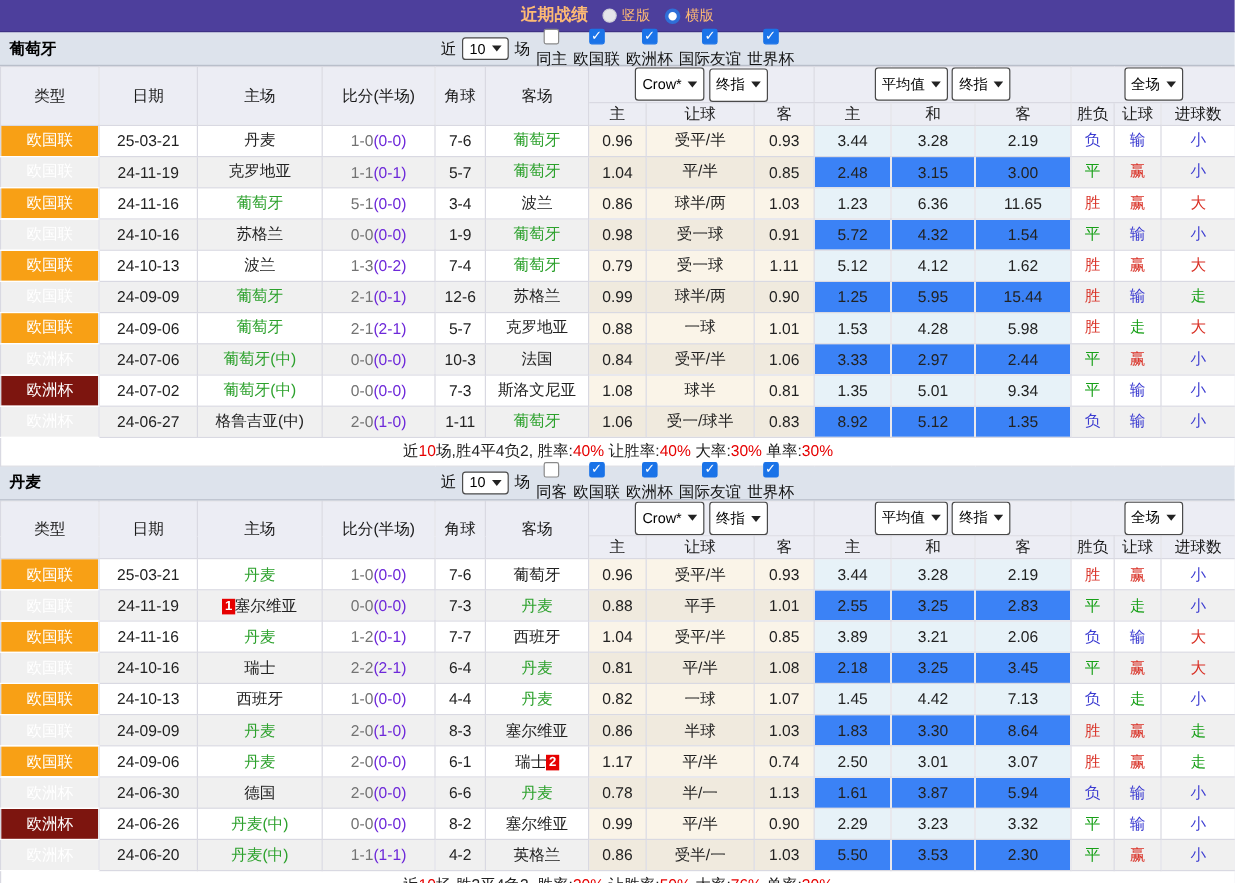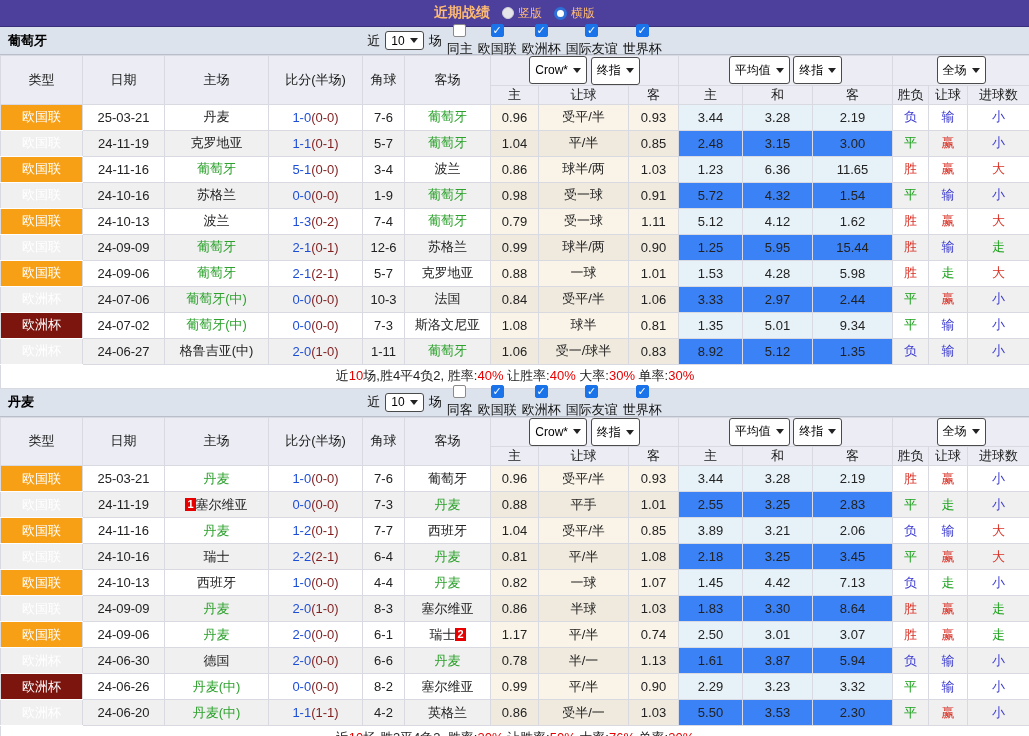--- a/index.html
+++ b/index.html
@@ -30,22 +30,22 @@
   thead .select { height:28px; }
   tbody td { height:26px; color:#222; }
   tbody tr.even td { background:#f0f0f0; }
   td.crow { background:#faf4e8; }
   tr.even td.crow { background:#f0eade; }
   td.avg { background:#e7f2f8; }
   tr.even td.avg { background:#3b82f6; }
   td.type-orange { background:#f8a015; color:#fff; border-bottom:1px solid #fff; }
   td.type-maroon { background:#7d150f; color:#fff; border-bottom:1px solid #fff; }
   .hl { color:#2ca12c; }
-  .ft { color:#1d4ed8; }
-  .ht { color:#7f1d1d; }
+  .ft { color:#737373; }
+  .ht { color:#6d28d9; }
   .res-red { color:#d93025; }
   .res-green { color:#18a018; }
   .res-blue { color:#3b3bd1; }
   .card { background:#e60000; color:#fff; font-size:11px; font-weight:bold;
     display:inline-block; padding:0 2px; line-height:13px; vertical-align:1px; }
   tfoot td { height:24px; background:#fff; font-size:13px; color:#222; }
   .sum-red { color:#e60000; }
 </style>
 </head>
 <body>

